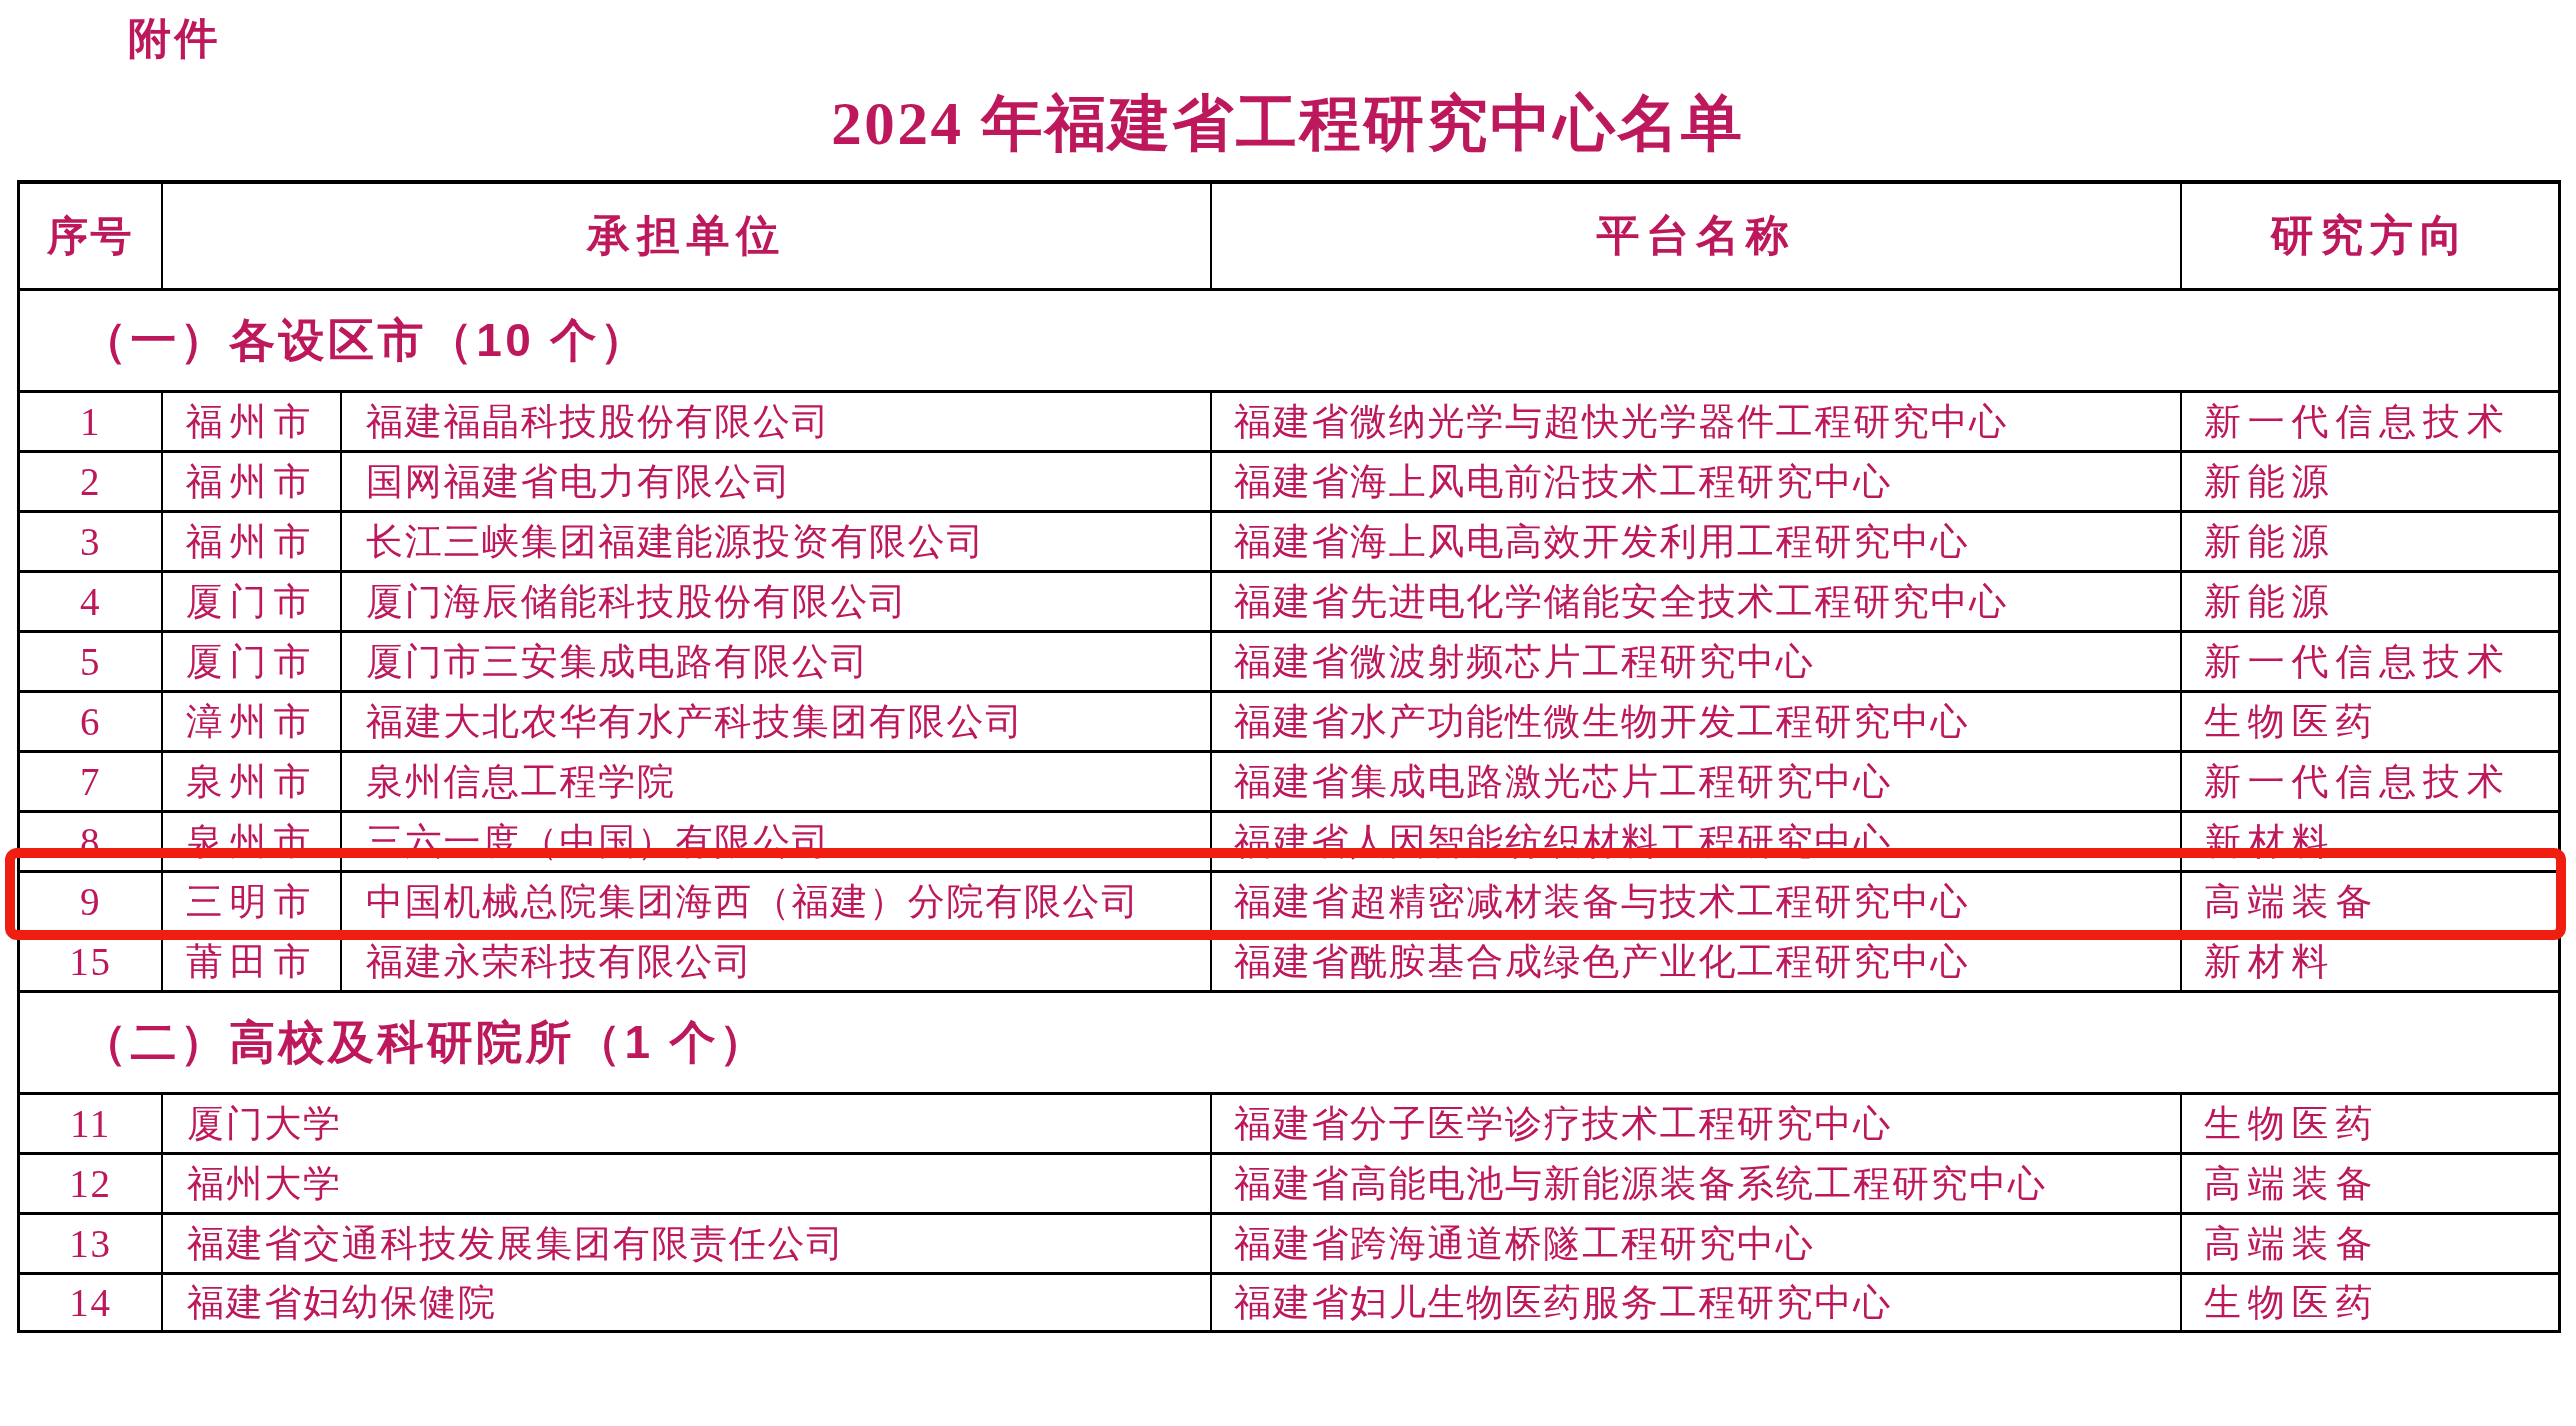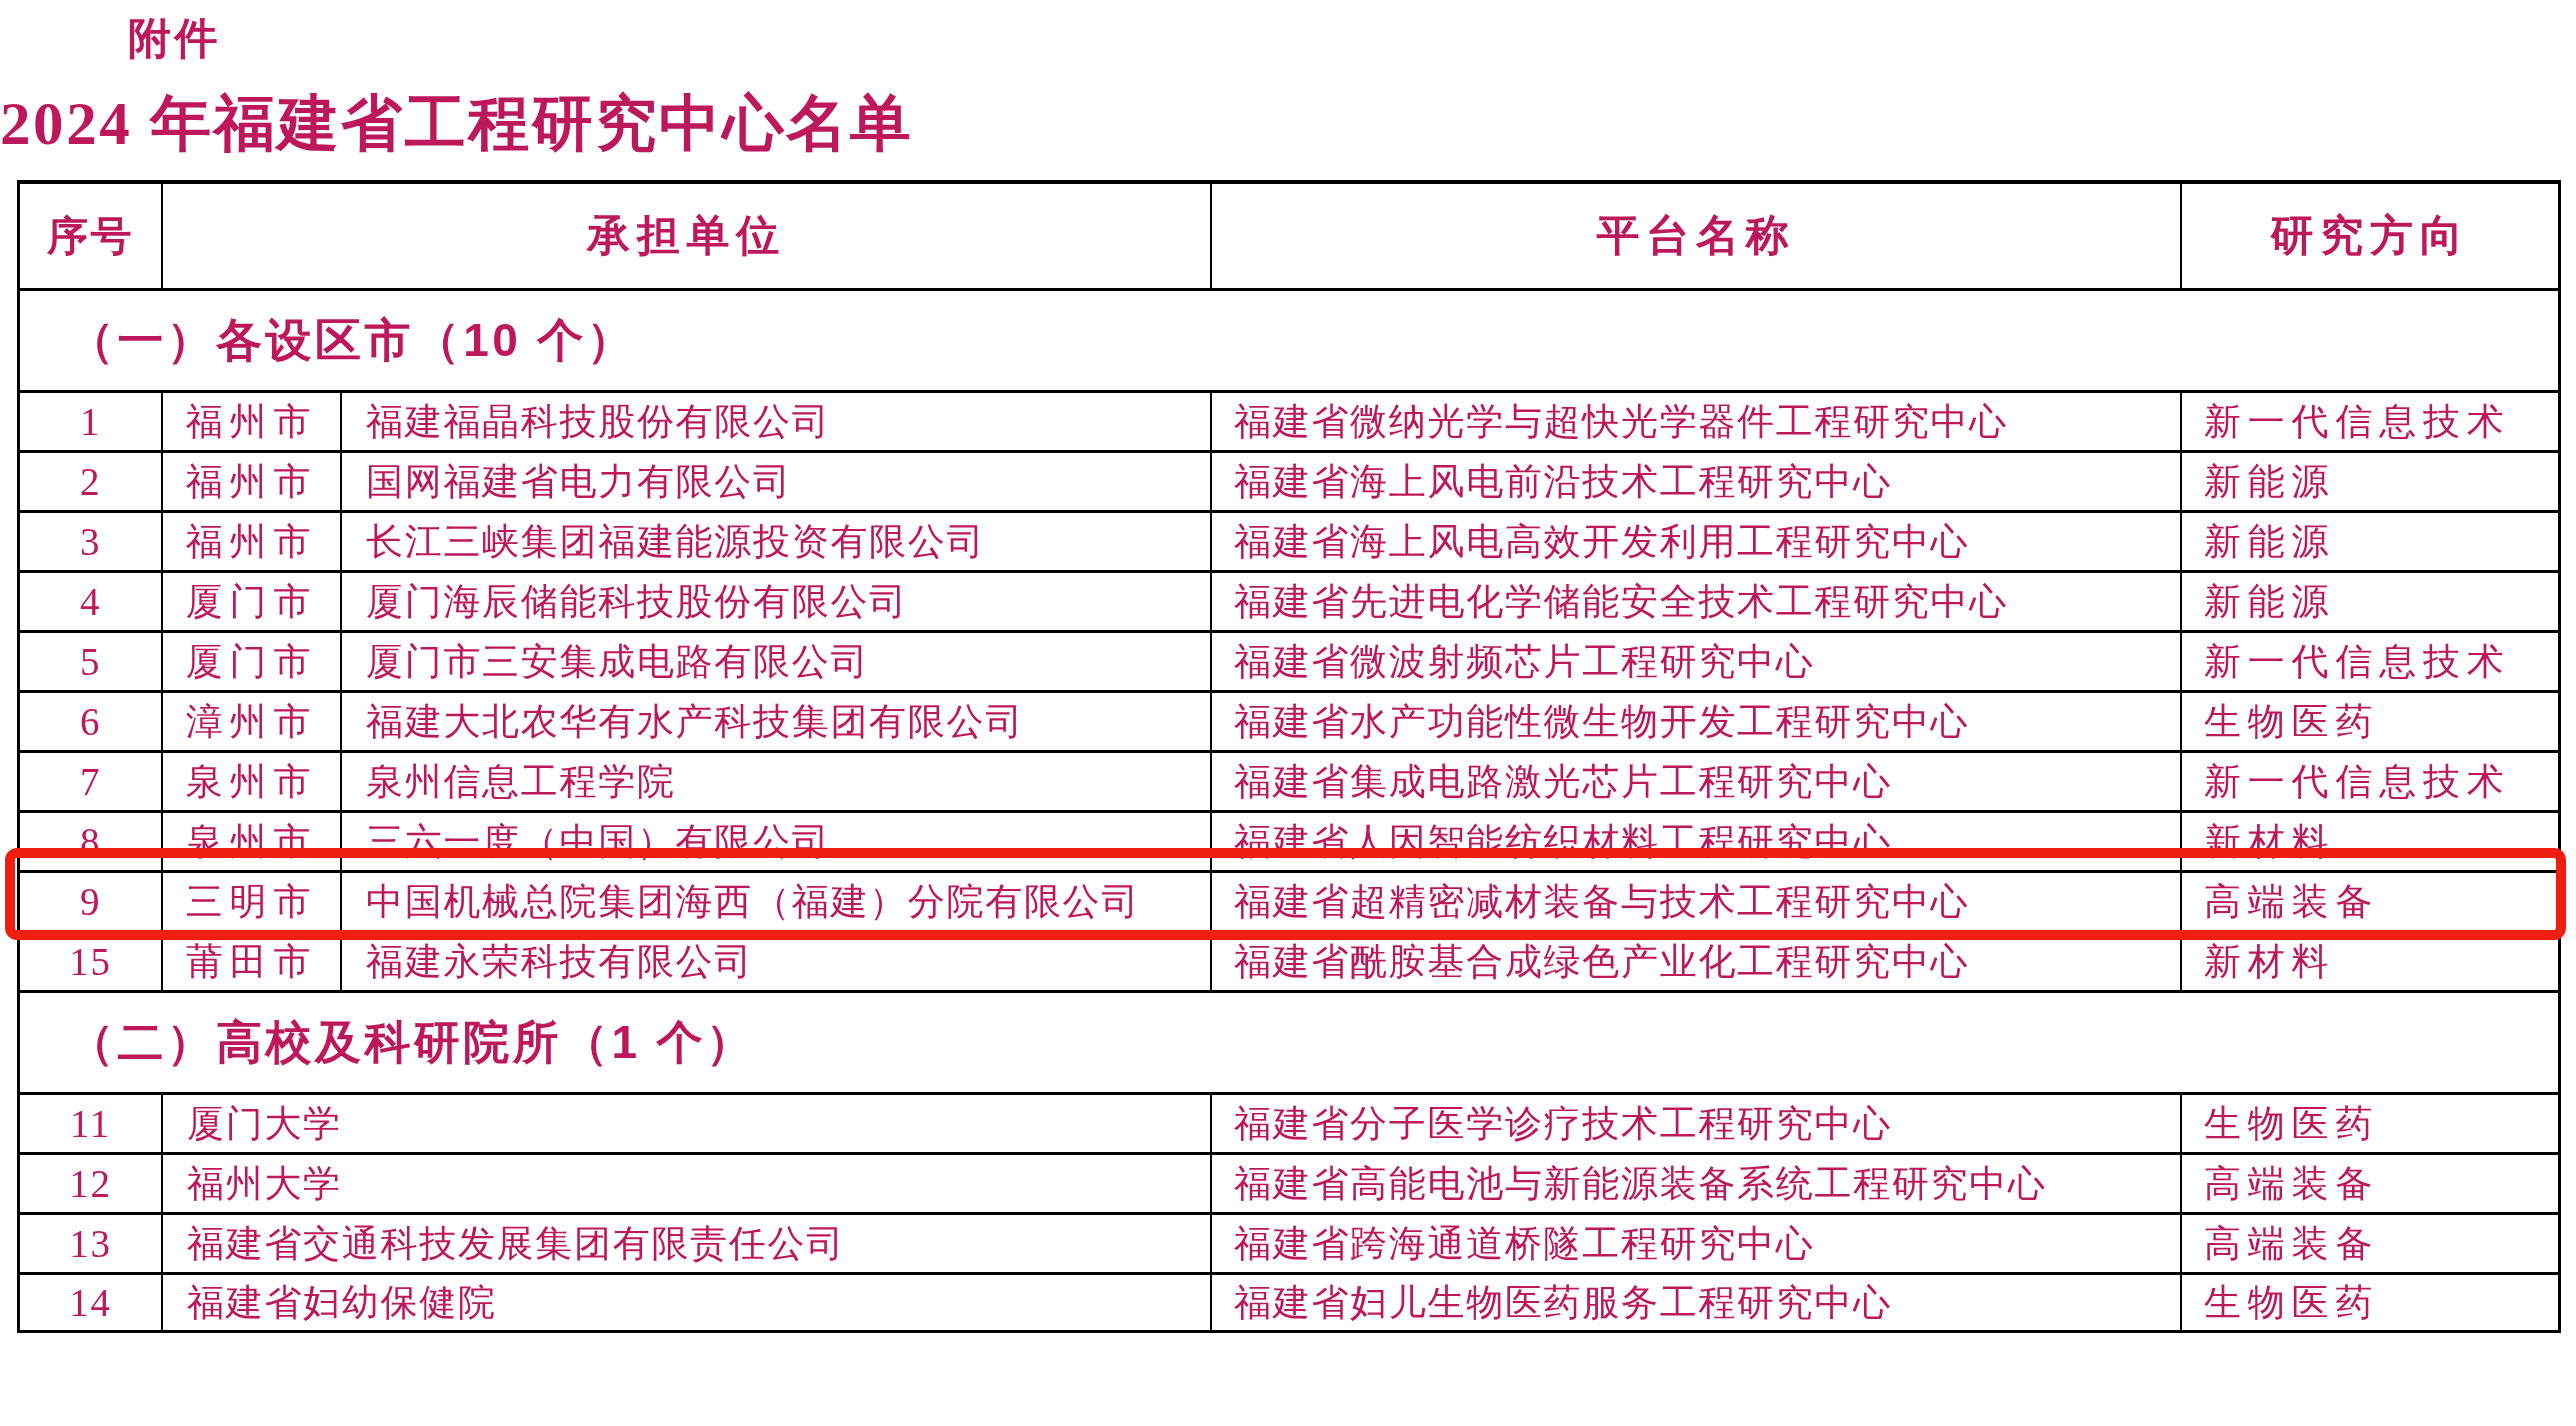--- a/index.html
+++ b/index.html
@@ -18,38 +18,38 @@
     left: 128px; top: 10.2px;
     font-size: 43px;
     font-weight: 600;
     font-family: "Liberation Sans", "DejaVu Sans", sans-serif;
     letter-spacing: 3.4px;
   }
   .doc-title {
     position: absolute;
     left: 0; top: 83px;
     width: 100%;
-    text-align: left;
+    text-align: center;
     font-size: 61px;
     font-weight: 700;
     letter-spacing: 2.6px;
     font-family: "Liberation Serif", "DejaVu Serif", serif;
   }
   .doc-table {
     position: absolute;
     left: 17px; top: 180px;
     width: 2544px;
     border-left: 3.4px solid #000;
     border-top: 4.3px solid #000;
     border-right: 3.4px solid #000;
     background: #fff;
   }
   .trow { display: flex; width: 100%; border-bottom: 3.4px solid #000; align-items: stretch; }
   .trow.hrow   { height: 107px; justify-content: center; }
-  .trow.srow   { height: 102px; }
+  .trow.srow   { height: 102px; padding-left: 13px; }
   .trow.drow   { height: 60px; }
   .trow.lastrow { height: 58px; border-bottom: 3.4px solid #000; }
   .cell {
     display: flex; align-items: center;
     font-size: 37px;
     letter-spacing: 1.7px;
     overflow: hidden; white-space: nowrap;
   }
   .cell.vline { border-right: 2.6px solid #000; }
   .c-no      { width: 143px; justify-content: center; font-size: 39px; font-family: "Liberation Serif", "DejaVu Serif", serif; }

